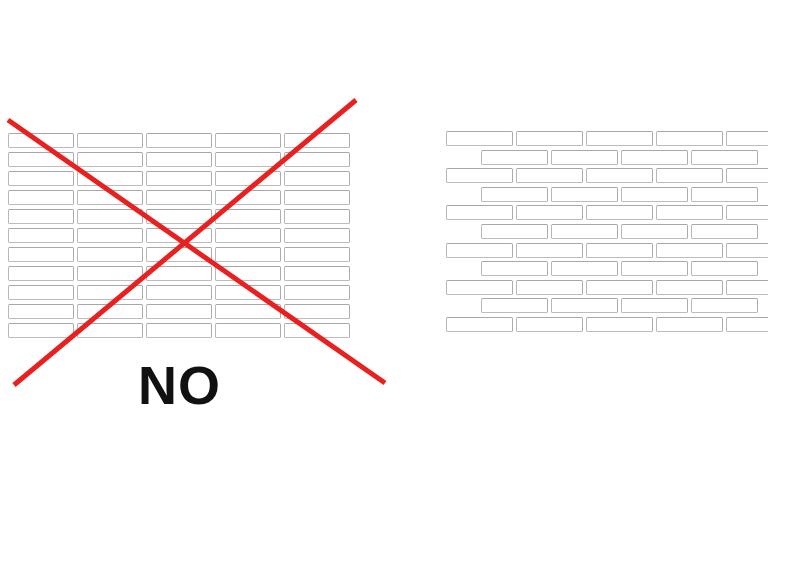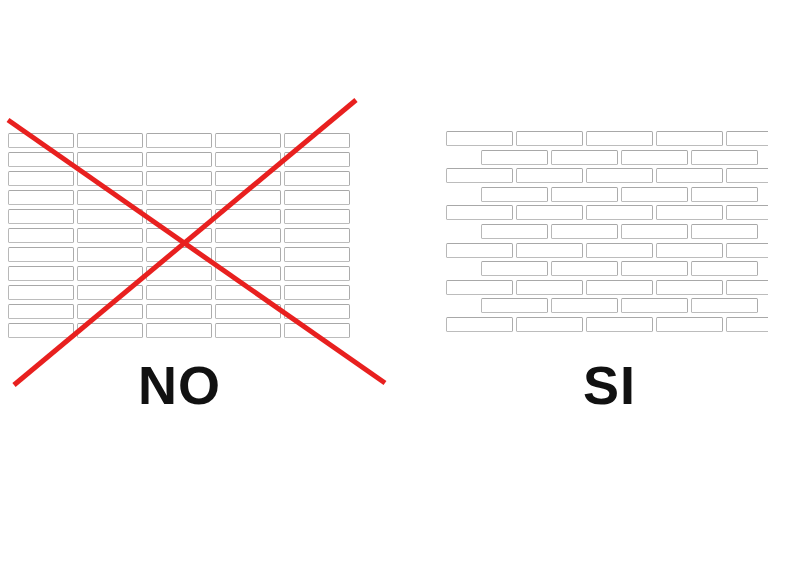--- a/index.html
+++ b/index.html
@@ -127,15 +127,14 @@
       <div class="brick-row row-offset"><span class="brick"></span><span class="brick"></span><span class="brick"></span><span class="brick"></span></div>
       <div class="brick-row"><span class="brick"></span><span class="brick"></span><span class="brick"></span><span class="brick"></span><span class="brick"></span></div>
       <div class="brick-row row-offset"><span class="brick"></span><span class="brick"></span><span class="brick"></span><span class="brick"></span></div>
       <div class="brick-row"><span class="brick"></span><span class="brick"></span><span class="brick"></span><span class="brick"></span><span class="brick"></span></div>
       <div class="brick-row row-offset"><span class="brick"></span><span class="brick"></span><span class="brick"></span><span class="brick"></span></div>
       <div class="brick-row"><span class="brick"></span><span class="brick"></span><span class="brick"></span><span class="brick"></span><span class="brick"></span></div>
     </div>
 
   <div class="caption" id="caption-no">NO</div>
 
-  <div class="caption" id="caption-si">SI</div>
 
 </div>
 
 </body></html>

